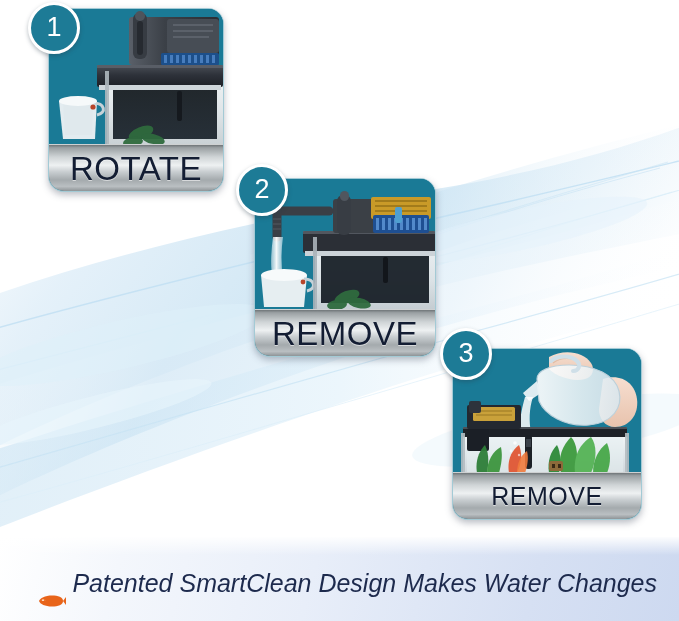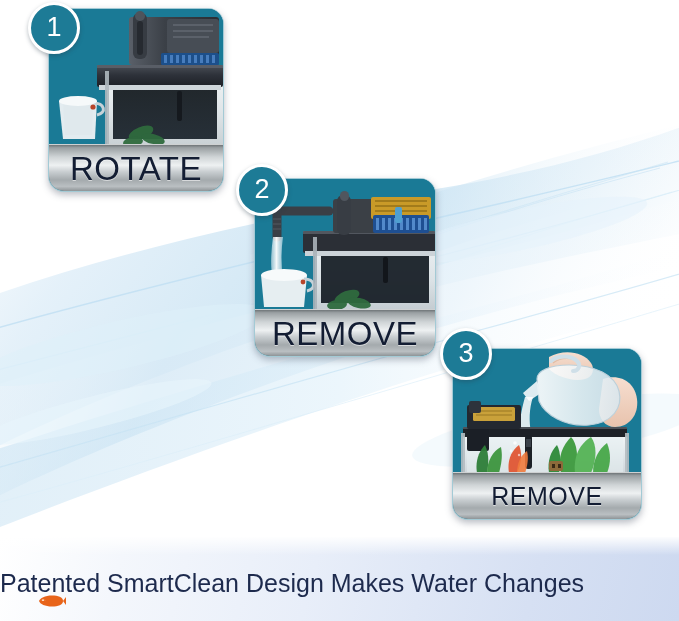--- a/index.html
+++ b/index.html
@@ -71,23 +71,25 @@
   .badge span{
     color:#ffffff;font-size:27px;line-height:1;font-weight:400;
     font-family:"Liberation Sans", sans-serif;
     transform:translateY(-1px);
   }
 
   
   .caption{
     position:absolute;left:0;right:0;bottom:22px;
     padding-right:22px;
+    text-align:right;
     color:#1d2a4d;
     font-size:25px;line-height:1.26;
     font-family:"Liberation Sans", sans-serif;
+    font-style:italic;
   }
   .caption .line{display:block;}
   .fish{
     position:absolute;left:36px;top:26px;width:30px;height:14px;z-index:3;
   }
   .fish svg{display:block;width:30px;height:14px;}
 </style>
 </head>
 <body>
 

